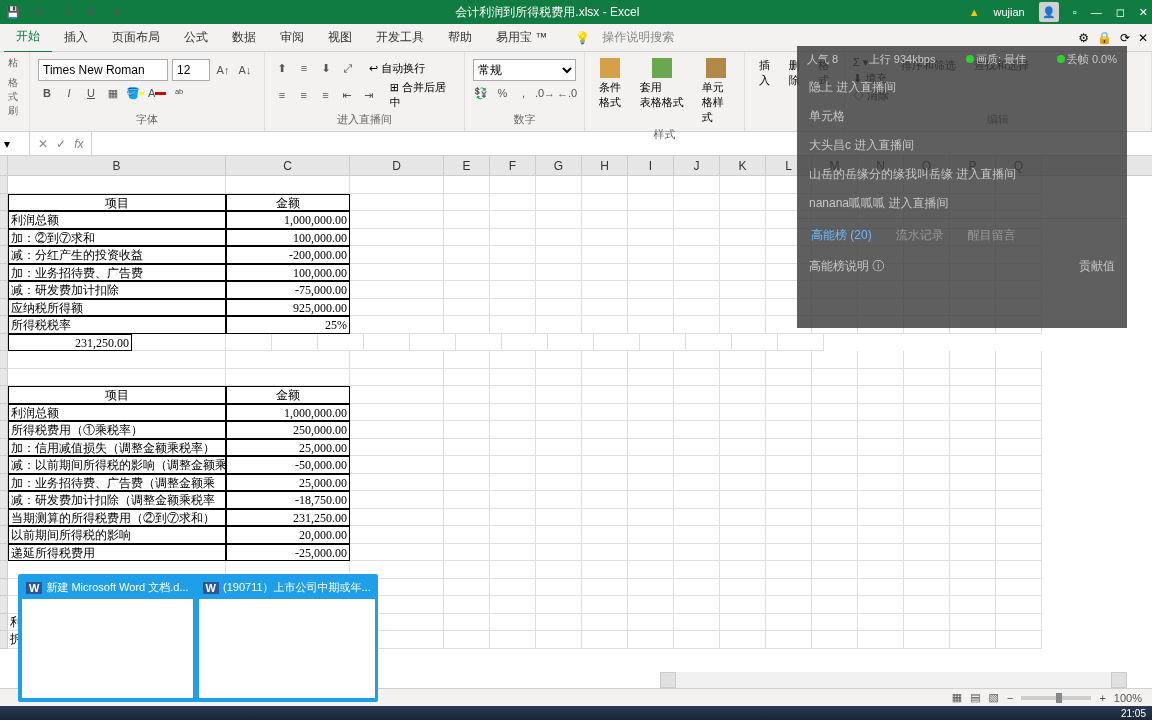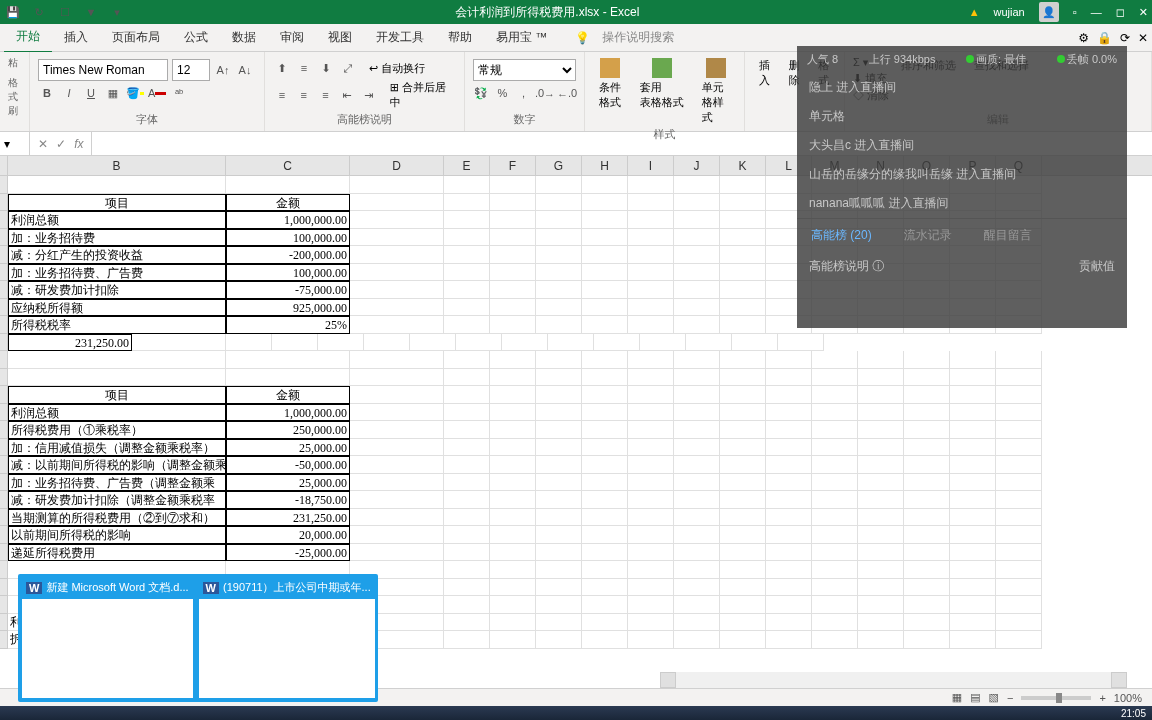--- a/index.html
+++ b/index.html
@@ -52,21 +52,21 @@
 .cell.d { width: 94px; }
 .cell.oth { width: 46px; }
 .cell.bordered { border: 1px solid #000; }
 .cell.header { text-align: center; font-weight: normal; }
 .row-head { width: 8px; background: #e6e6e6; border-right: 1px solid #ccc; border-bottom: 1px solid #ccc; }
 
 
 .overlay { position: absolute; top: 46px; right: 25px; width: 330px; height: 282px; background: rgba(60,60,60,0.82); color: #c8c8c8; font-size: 12px; z-index: 50; }
 .overlay .ov-top { padding: 6px 10px; display: flex; justify-content: space-between; font-size: 11px; text-align: center; }
 .overlay .ov-line { padding: 6px 12px; font-size: 12px; }
-.overlay .ov-tabs { display: flex; gap: 32px; padding: 8px 14px; border-top: 1px solid #555; }
+.overlay .ov-tabs { display: flex; gap: 24px; padding: 8px 14px; border-top: 1px solid #555; }
 .overlay .ov-tabs .ot { color: #999; }
 .overlay .ov-tabs .ot.active { color: #6bb8ff; }
 .dot { width: 8px; height: 8px; border-radius: 50%; display: inline-block; margin-right: 2px; }
 
 
 .task-preview { position: absolute; bottom: 18px; left: 18px; width: 360px; height: 128px; background: #1e9fe8; z-index: 60; padding: 4px; display: flex; gap: 6px; border-radius: 2px; }
 .tp-item { flex: 1; display: flex; flex-direction: column; }
 .tp-title { color: #fff; font-size: 11px; padding: 2px 4px; display: flex; gap: 4px; align-items: center; overflow: hidden; white-space: nowrap; }
 .tp-thumb { flex: 1; background: #fff; margin-top: 2px; border: 1px solid rgba(255,255,255,0.3); }
 
@@ -172,21 +172,21 @@
       </div>
       <div class="btn-row">
         <span class="btn-small">≡</span>
         <span class="btn-small">≡</span>
         <span class="btn-small">≡</span>
         <span class="btn-small">⇤</span>
         <span class="btn-small">⇥</span>
         <span style="margin-left:8px">⊞ <span>合并后居中</span></span>
       </div>
     </div>
-    <div class="group-label">高能榜说明</div>
+    <div class="group-label">进入直播间</div>
   </div>
   <div class="group" style="width:120px">
     <div>
       <div class="btn-row">
           <select class="number-select"><option>常规</option></select>
         </div>
       <div class="btn-row">
         <span class="btn-small">💱</span>
         <span class="btn-small">%</span>
         <span class="btn-small">,</span>
@@ -334,21 +334,21 @@
         <div class="cell oth" style="width: 46px;"></div>
         <div class="cell oth" style="width: 46px;"></div>
         <div class="cell oth" style="width: 46px;"></div>
         <div class="cell oth" style="width: 46px;"></div>
         <div class="cell oth" style="width: 46px;"></div>
         <div class="cell oth" style="width: 46px;"></div>
         <div class="cell oth" style="width: 46px;"></div>
       </div>
       <div class="row">
         <div class="row-head"></div>
-        <div class="cell b bordered">加：业务招待费</div>
+        <div class="cell b bordered">加：②到⑦求和</div>
         <div class="cell c bordered">100,000.00</div>
         <div class="cell d" style="width: 94px;"></div>
         <div class="cell oth" style="width: 46px;"></div>
         <div class="cell oth" style="width: 46px;"></div>
         <div class="cell oth" style="width: 46px;"></div>
         <div class="cell oth" style="width: 46px;"></div>
         <div class="cell oth" style="width: 46px;"></div>
         <div class="cell oth" style="width: 46px;"></div>
         <div class="cell oth" style="width: 46px;"></div>
         <div class="cell oth" style="width: 46px;"></div>

